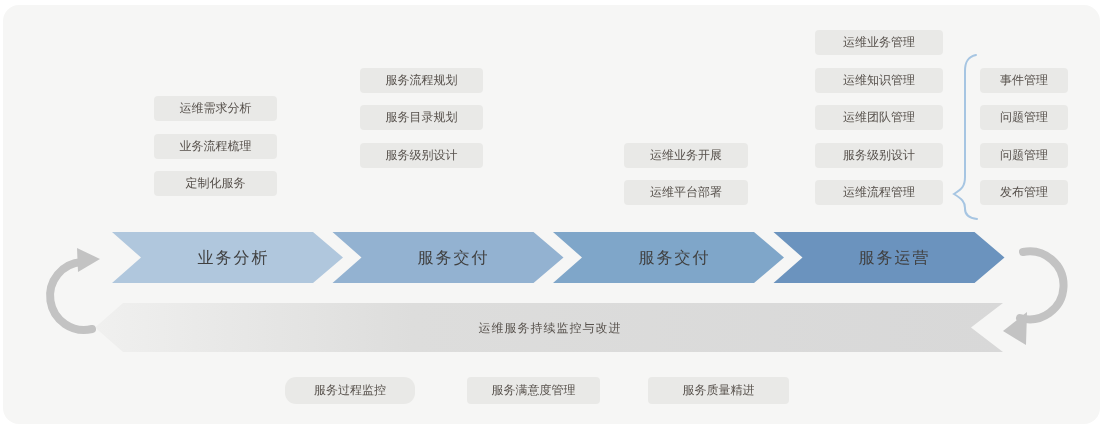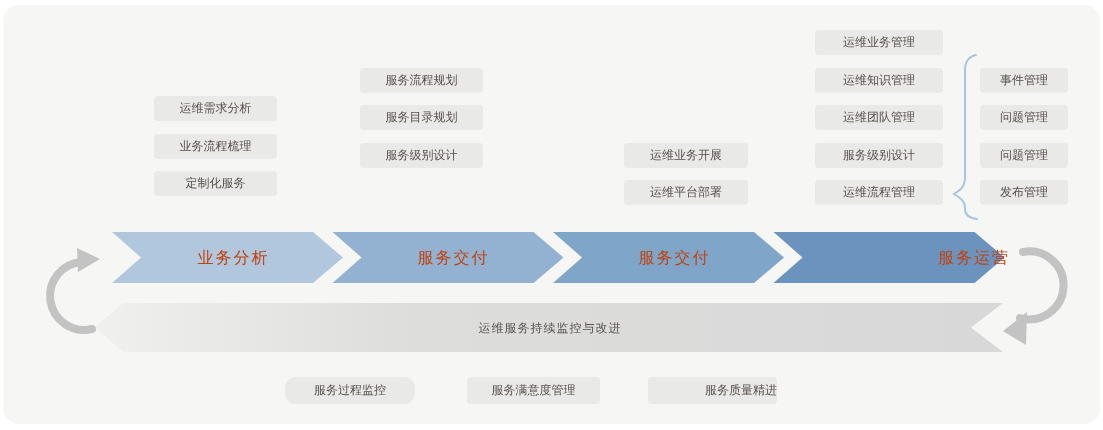--- a/index.html
+++ b/index.html
@@ -4,21 +4,21 @@
 <style>
   html,body{margin:0;padding:0;background:#ffffff;}
   body{font-family:"Liberation Sans","DejaVu Sans",sans-serif;}
   .canvas{position:relative;width:1103px;height:430px;background:#ffffff;overflow:hidden;}
   .card{position:absolute;left:3px;top:5px;width:1097px;height:419px;background:#f6f6f5;border-radius:16px;}
   .layer{position:absolute;left:0;top:0;width:1103px;height:430px;}
   .col{position:absolute;display:flex;flex-direction:column;gap:12.5px;}
   .tag{height:25px;line-height:25px;background:#e9e9e7;border-radius:4px;color:#56504b;
        font-size:12px;text-align:center;white-space:nowrap;}
   .stage-label{position:absolute;top:232px;height:51px;line-height:51px;width:231px;
-       text-align:center;color:#c2410c;font-size:16px;letter-spacing:2px;}
+       text-align:center;color:#404040;font-size:16px;letter-spacing:2px;}
   .band-label{position:absolute;left:95px;top:303px;width:910px;height:50px;line-height:50px;
        text-align:center;color:#56504b;font-size:12px;letter-spacing:1px;}
   .btag{position:absolute;top:377px;height:27px;line-height:27px;}
 </style>
 </head>
 <body>
 
 <div class="canvas">
   <div class="card"></div>
 
@@ -79,20 +79,20 @@
   <div class="col" style="left:980px;top:67.5px;width:88px;">
     <div class="tag">事件管理</div>
     <div class="tag">问题管理</div>
     <div class="tag">问题管理</div>
     <div class="tag">发布管理</div>
   </div>
 
   <div class="stage-label" style="left:118px;">业务分析</div>
   <div class="stage-label" style="left:338px;">服务交付</div>
   <div class="stage-label" style="left:559px;">服务交付</div>
-  <div class="stage-label" style="left:779px;text-align:right;">服务运营</div>
+  <div class="stage-label" style="left:779px;">服务运营</div>
 
   <div class="band-label">运维服务持续监控与改进</div>
 
   <div class="tag btag" style="left:285px;width:130px;border-radius:11px;">服务过程监控</div>
   <div class="tag btag" style="left:467px;width:133px;">服务满意度管理</div>
-  <div class="tag btag" style="left:648px;width:129px;text-align:right;">服务质量精进</div>
+  <div class="tag btag" style="left:648px;width:141px;">服务质量精进</div>
 </div>
 
 </body></html>

